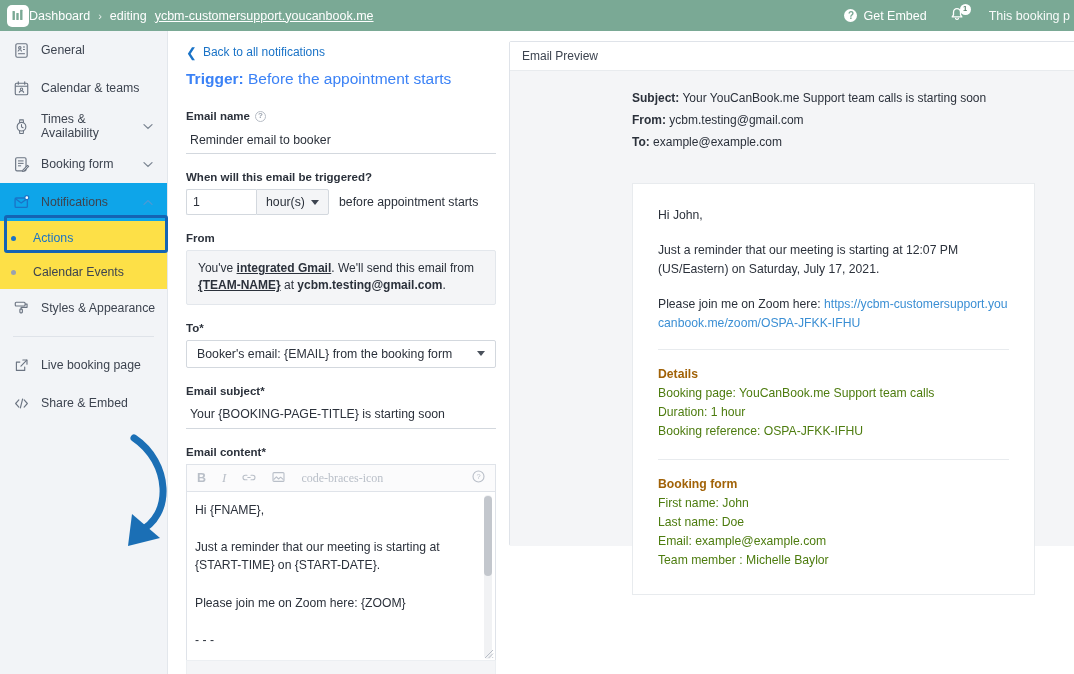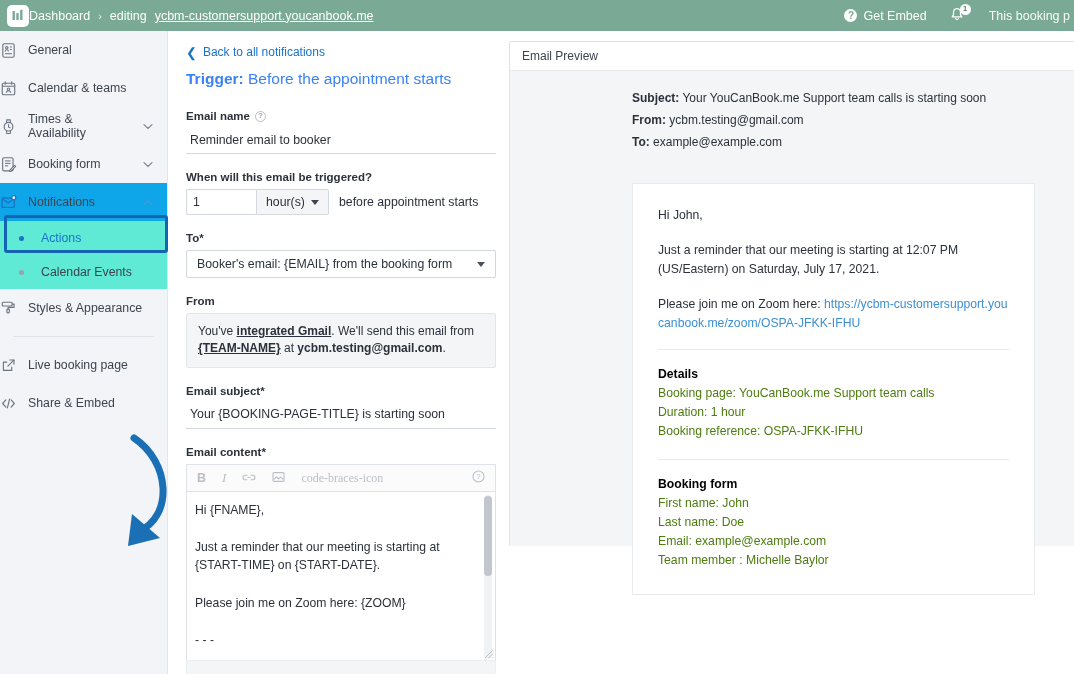--- a/index.html
+++ b/index.html
@@ -52,32 +52,32 @@
   }
   .booking-pill { opacity: .95; }
 
   
   .sidebar {
     position: absolute; top: 31px; left: 0; width: 168px; height: 643px;
     background: #f2f4f7; border-right: 1px solid #e3e7ec;
   }
   .nav-item {
     display: flex; align-items: center; height: 38px;
-    gap: 11px;
+    padding-left: 13px; gap: 11px;
     font-size: 12.3px; color: #3d4450; cursor: pointer;
     position: relative;
   }
   .nav-item .ico { width: 17px; height: 17px; flex: 0 0 17px; display: block; }
   .nav-item .chev { margin-left: auto; margin-right: 14px; }
   .nav-item.expanded { background: #0ea5e9; }
   .subitem {
     display: flex; align-items: center; height: 34px;
-    padding-left: 13px; gap: 11px;
+    padding-left: 5px; gap: 11px;
     font-size: 12.3px; color: #3d4450; cursor: pointer;
-    background: #5eead4;
+    background: #fde047;
   }
   .subitem .dot {
     width: 17px; display: flex; justify-content: center; flex: 0 0 17px;
   }
   .subitem .dot i {
     display:block; width: 5px; height: 5px; border-radius: 50%; background: #9aa2ae;
   }
   .subitem.active .lbl { color: #1a73c7; }
   .subitem.active .dot i { background: #1a73c7; }
   .nav-sep { height: 1px; background: #dfe3e9; margin: 9px 13px 9px 13px; }
@@ -202,21 +202,21 @@
   .email-card {
     position: absolute; left: 122px; top: 112px;
     width: 403px; background: #ffffff; border: 1px solid #e8ebee;
     padding: 22px 25px 23px 25px;
   }
   .email-card p {
     font-size: 12.2px; color: #2b313b; line-height: 1.55; margin-bottom: 16px;
   }
   .email-card a { color: #3b8fd4; text-decoration: none; word-break: break-all; }
   .hr { height: 1px; background: #e8ebee; margin: 6px 0 17px 0; }
-  .sec-h { font-size: 12.2px; font-weight: 700; color: #000000; margin-bottom: 3px; }
+  .sec-h { font-size: 12.2px; font-weight: 700; color: #a16207; margin-bottom: 3px; }
   .sec-l { font-size: 12.2px; color: #4d7c0f; line-height: 1.57; }
   .sec-blk { margin-bottom: 18px; }
 
   
   .arrow-annot {
     position: absolute; left: 112px; top: 428px;
     width: 130px; height: 135px; pointer-events: none; z-index: 25;
   }
 </style>
 </head>
@@ -395,30 +395,30 @@
         <input class="num-input" value="1" style="">
         <div class="unit-select">
           <span>hour(s)</span>
           <span class="caret-d"></span>
         </div>
         <span class="trig-suffix">before appointment starts</span>
       </div>
     </div>
 
     <div class="blk">
+      <div class="fld-label">From</div>
+      <div class="from-box"><span>You've </span><u>integrated Gmail</u><span>. We'll send this email from </span><u>{TEAM-NAME}</u><span> at </span><b>ycbm.testing@gmail.com</b><span>.</span></div>
+    </div>
+
+    <div class="blk">
       <div class="fld-label">To*</div>
       <div class="select-box">
         <span>Booker's email: {EMAIL} from the booking form</span>
         <span class="caret-d"></span>
       </div>
-    </div>
-
-    <div class="blk">
-      <div class="fld-label">From</div>
-      <div class="from-box"><span>You've </span><u>integrated Gmail</u><span>. We'll send this email from </span><u>{TEAM-NAME}</u><span> at </span><b>ycbm.testing@gmail.com</b><span>.</span></div>
     </div>
 
     <div class="blk">
       <div class="fld-label">Email subject*</div>
       <input class="txt-input" value="Your {BOOKING-PAGE-TITLE} is starting soon" style="">
     </div>
 
     <div>
       <div class="fld-label">Email content*</div>
       <div class="editor-toolbar">

